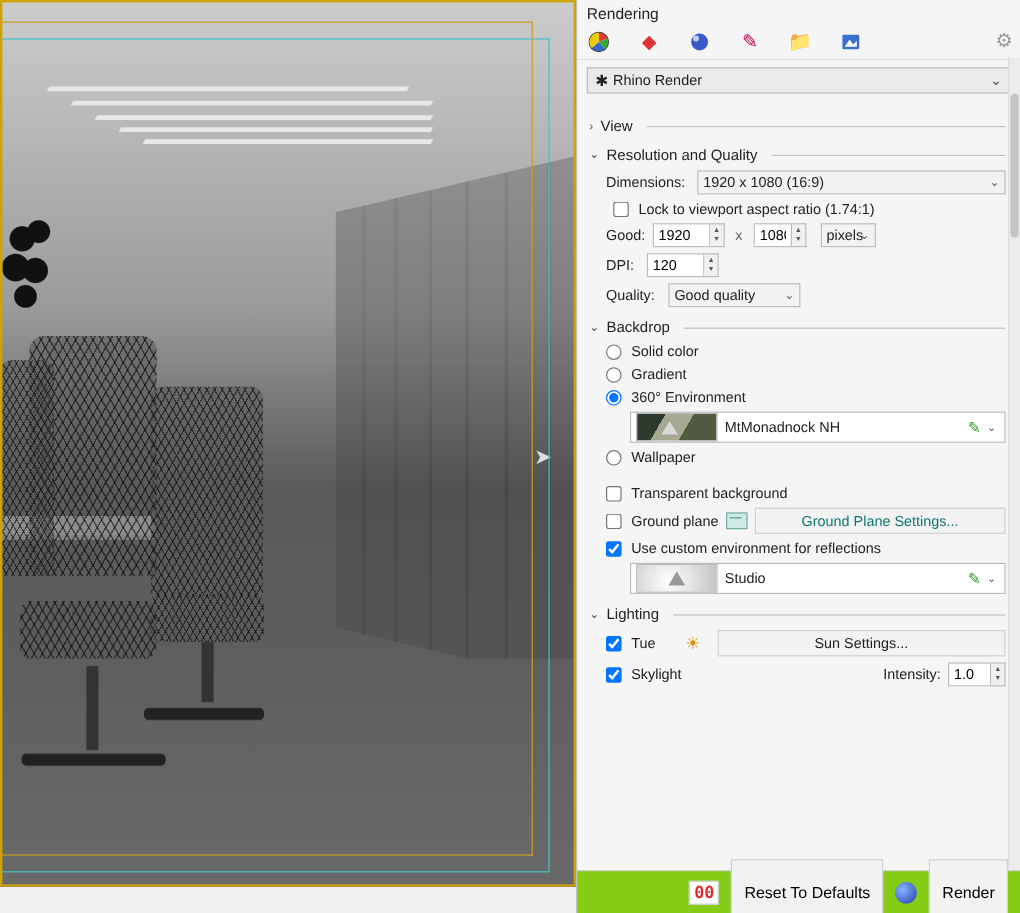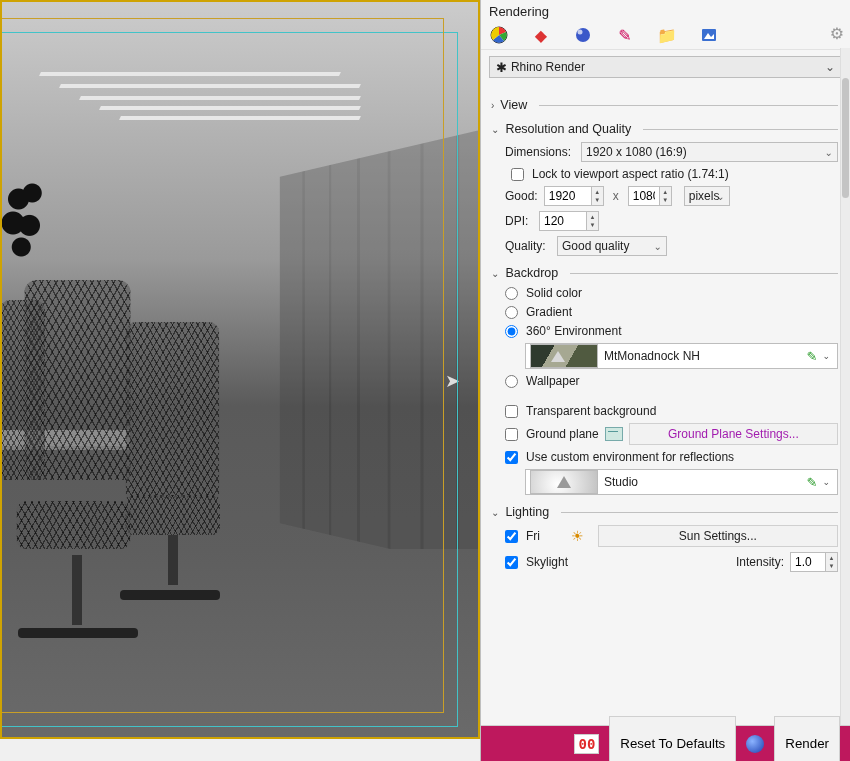--- a/index.html
+++ b/index.html
@@ -197,21 +197,21 @@
     background: #fff; border: 1px solid #bdbdbd;
     height: 26px; padding: 0 4px;
     margin: 4px 0 4px 20px; width: calc(100% - 20px);
   }
   .env-name { flex: 1; }
   .pencil { color: #2a9a2a; font-size: 13px; cursor: pointer; padding: 0 2px;}
   .mini-caret { font-size: 9px; color: #555; cursor: pointer; padding: 0 3px;}
   .gp-btn {
     flex: 1;
     text-align: center;
-    color: #a21caf;
+    color: #0f766e;
     border: 1px solid #d0d0d0;
     background: #f2f2f2;
     height: 22px; line-height: 20px;
     cursor: pointer;
   }
   .gp-icon {
     width: 18px; height: 14px; background: #cfe8e1; border: 1px solid #7aa;
     position: relative;
   }
   .gp-icon::before{content:"";position:absolute;left:2px;top:3px;width:10px;height:1px;background:#599;}
@@ -223,21 +223,21 @@
     height: 22px; line-height: 20px;
     cursor: pointer;
     margin-left: 8px;
   }
   .sun-icon { color: #d98b00; font-size: 14px;}
   .footer {
     height: 36px;
     border-top: 1px solid #d0d0d0;
     display: flex; align-items: center; justify-content: flex-end;
     padding: 0 10px; gap: 10px;
-    background: #be185d;
+    background: #84cc16;
   }
   .seg7 {
     font-family: monospace;
     color: #e02a2a;
     background: #fff;
     border: 1px solid #ccc;
     padding: 1px 3px;
     font-size: 14px;
     font-weight: bold;
   }
@@ -494,21 +494,21 @@
 
       <div class="section-head">
         <span class="chev">⌄</span>
         <span class="label">Lighting</span>
         <span class="rule"></span>
       </div>
       <div class="section-body">
         <div class="row">
           <label class="checkbox" style="margin:0;min-width:60px;">
             <input type="checkbox" checked="" style="">
-            <span>Fri</span>
+            <span>Tue</span>
           </label>
           <span class="sun-icon">☀</span>
           <div class="sun-btn">Sun Settings...</div>
         </div>
         <div class="row">
           <label class="checkbox" style="margin:0;min-width:80px;">
             <input type="checkbox" checked="" style="">
             <span>Skylight</span>
           </label>
           <span style="flex:1;"></span>

